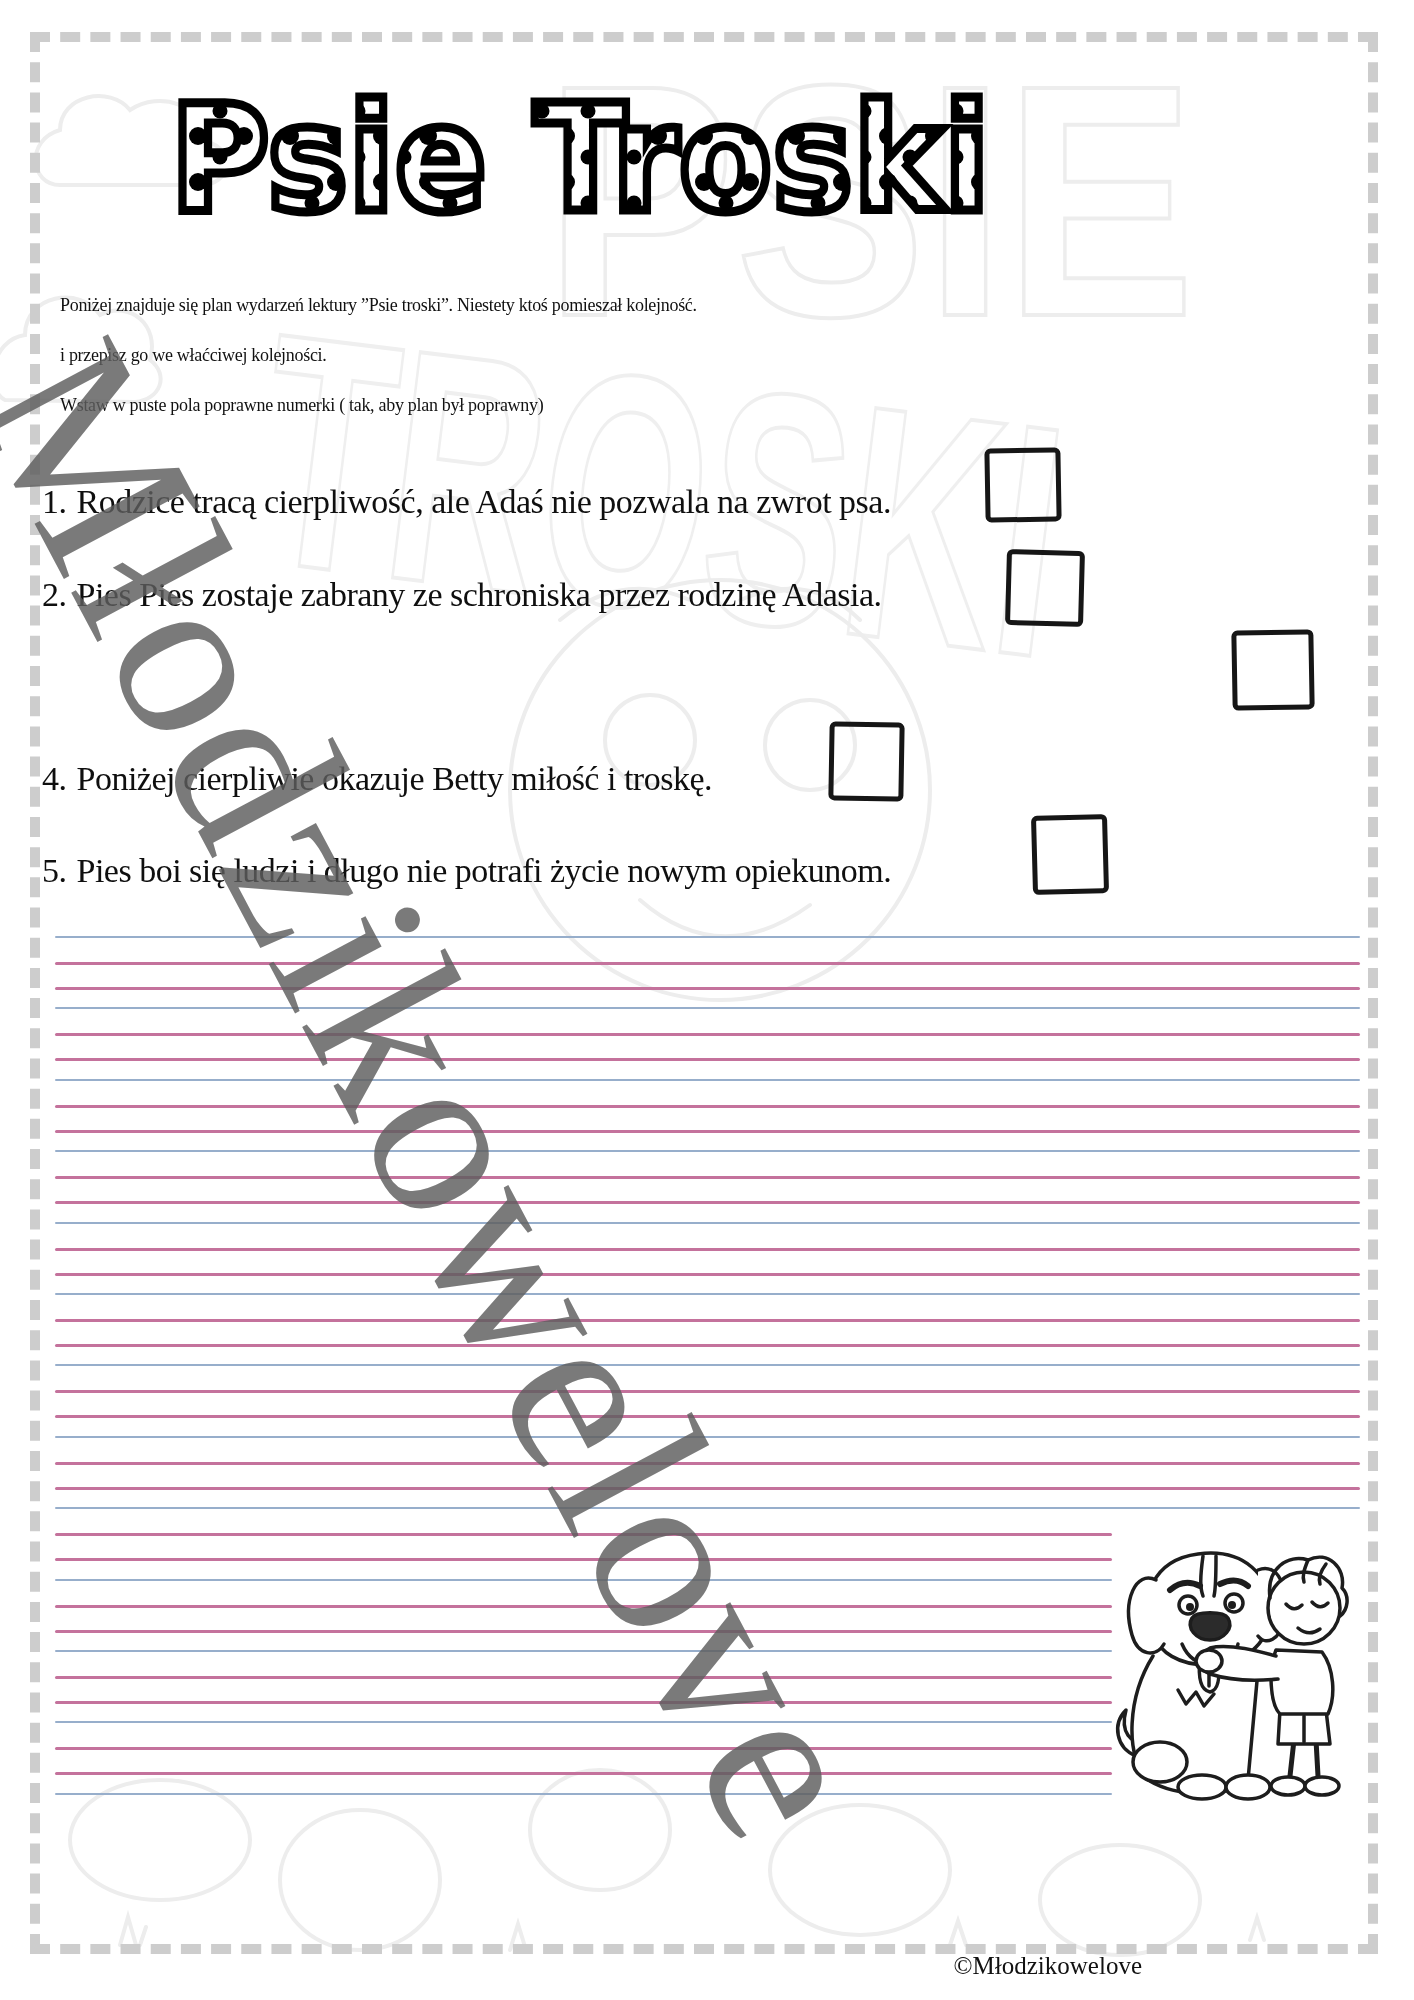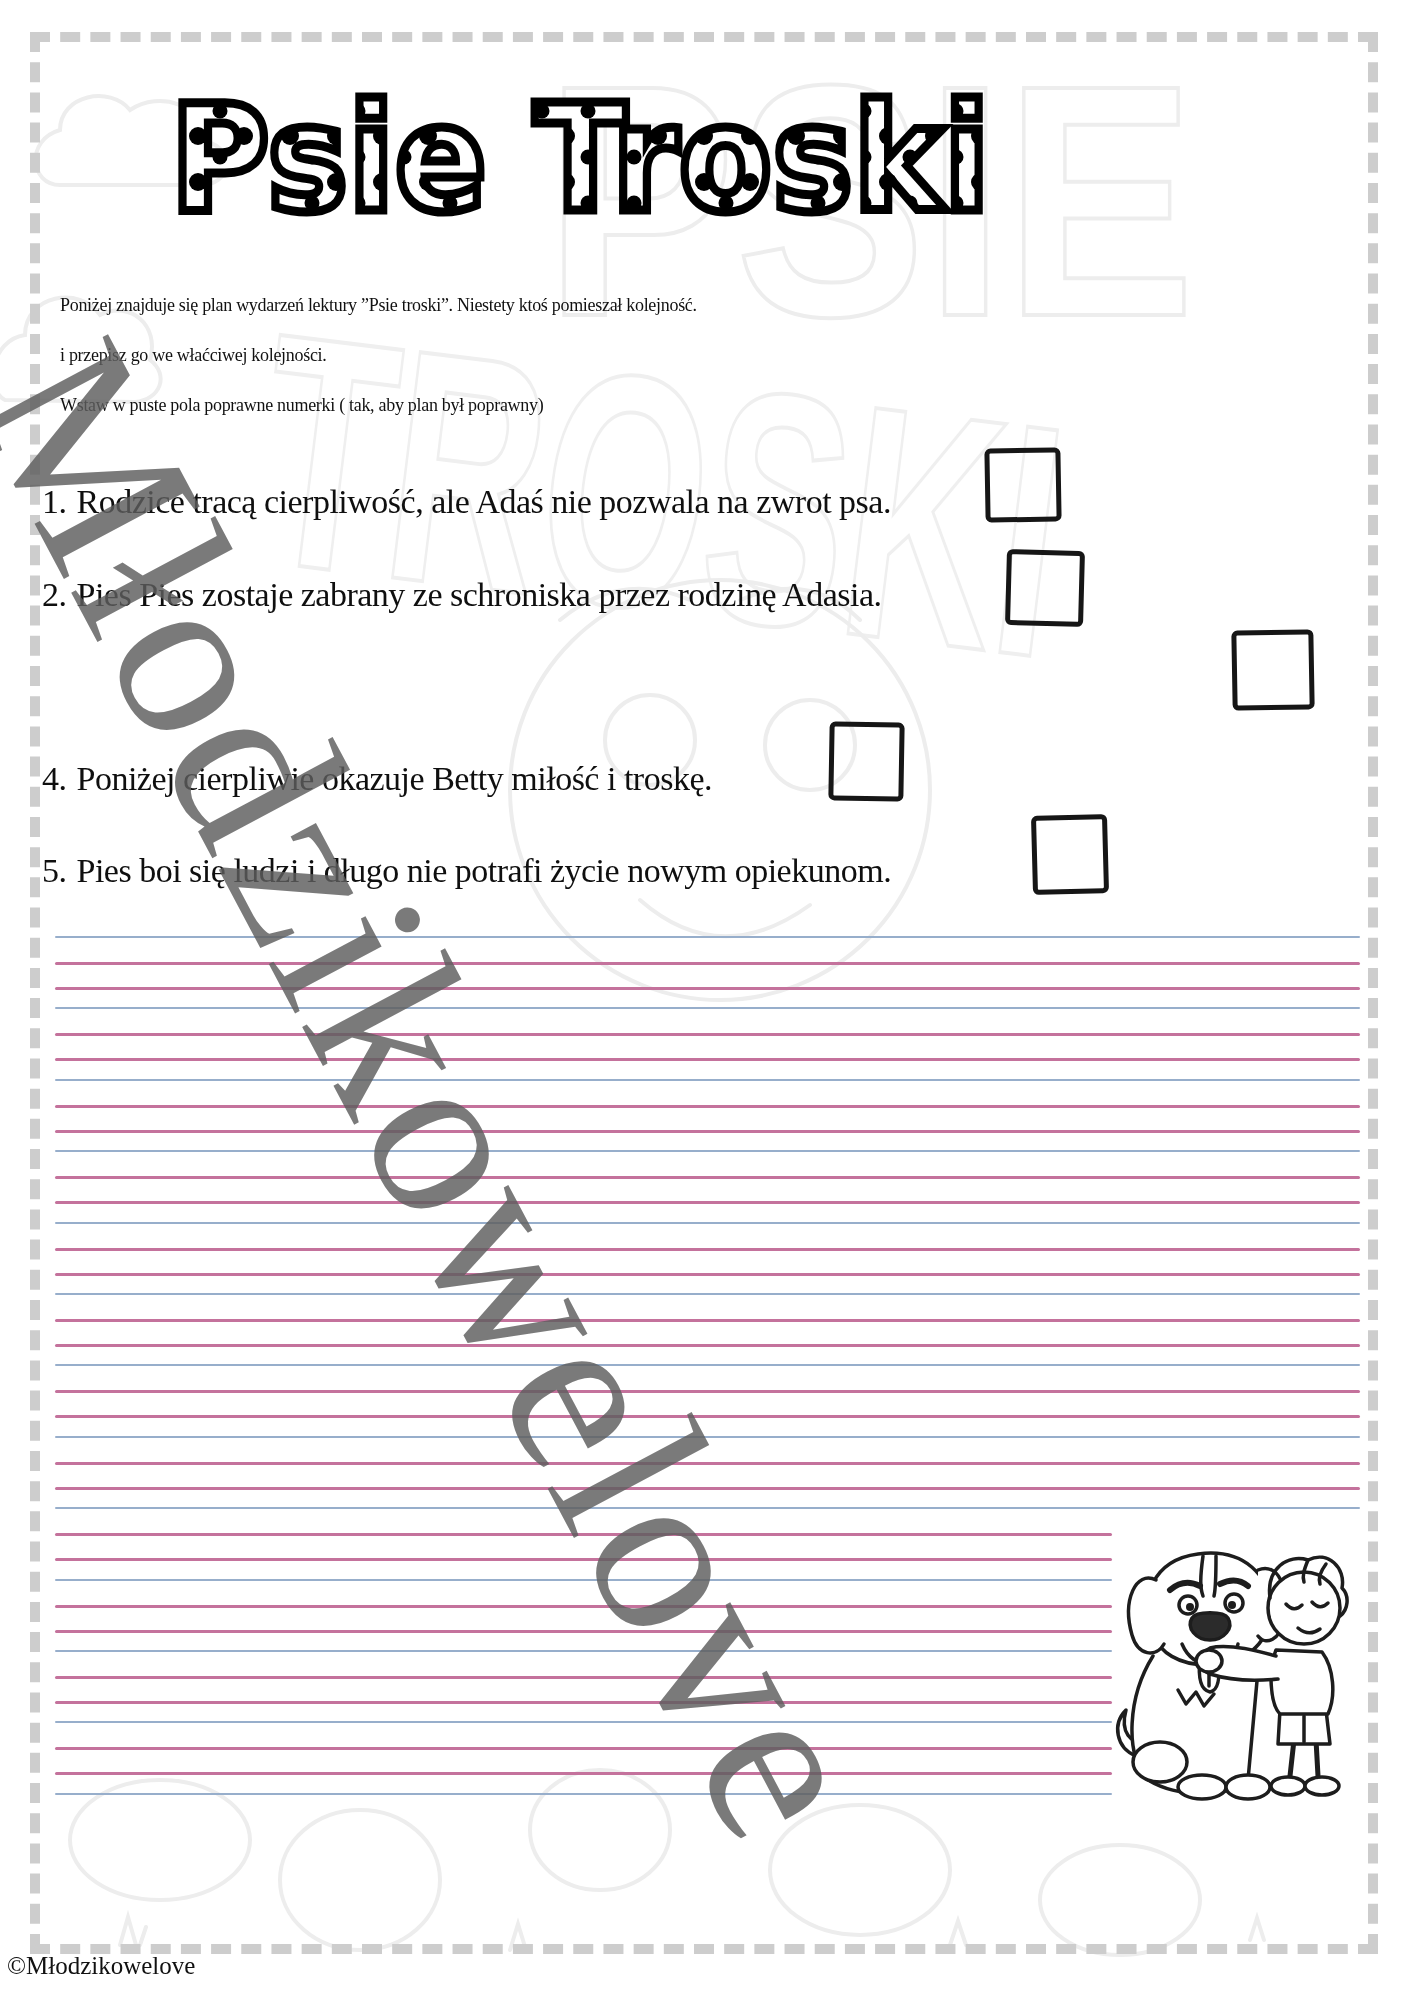--- a/index.html
+++ b/index.html
@@ -39,21 +39,21 @@
   #illustration{position:absolute;left:1106px;top:1538px;z-index:8;}
   
   #watermark{
     position:absolute;left:158px;top:300px;z-index:40;
     font-family:"Liberation Serif",serif;font-size:235px;letter-spacing:4px;
     color:#5e5e5e;opacity:0.82;white-space:nowrap;
     transform:rotate(62deg);transform-origin:0 0;pointer-events:none;
   }
   
   #footer{
-    position:absolute;left:7px;top:1952px;width:1126px;text-align:left;z-index:6;
+    position:absolute;left:16px;top:1952px;width:1126px;text-align:right;z-index:6;
     font-size:25px;color:#111;
   }
 </style>
 </head>
 <body>
 
 <div id="page">
 
   <svg id="bg-art" width="1414" height="2000" viewBox="0 0 1414 2000">
     <g fill="none" stroke="#ededed" stroke-width="4" stroke-linecap="round">

